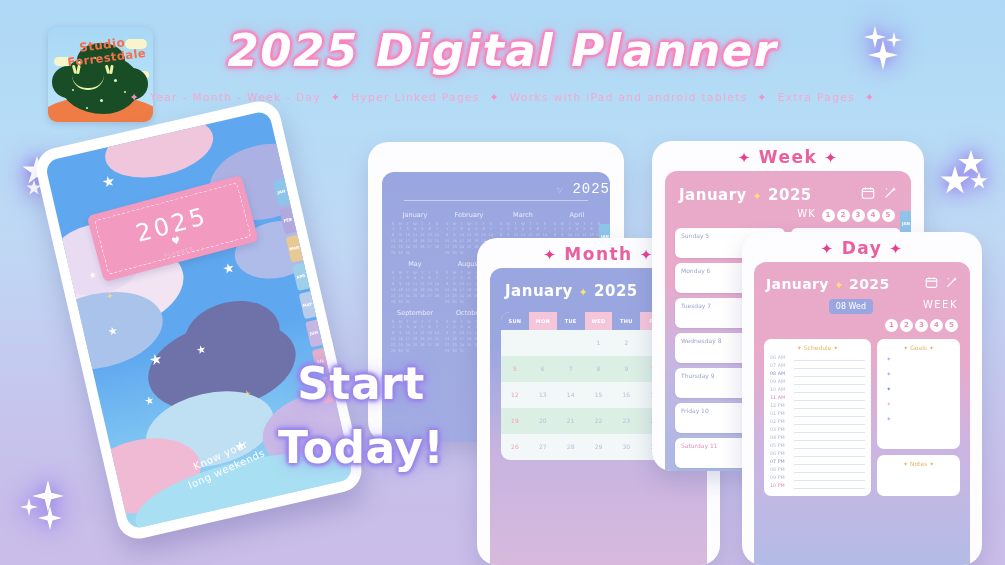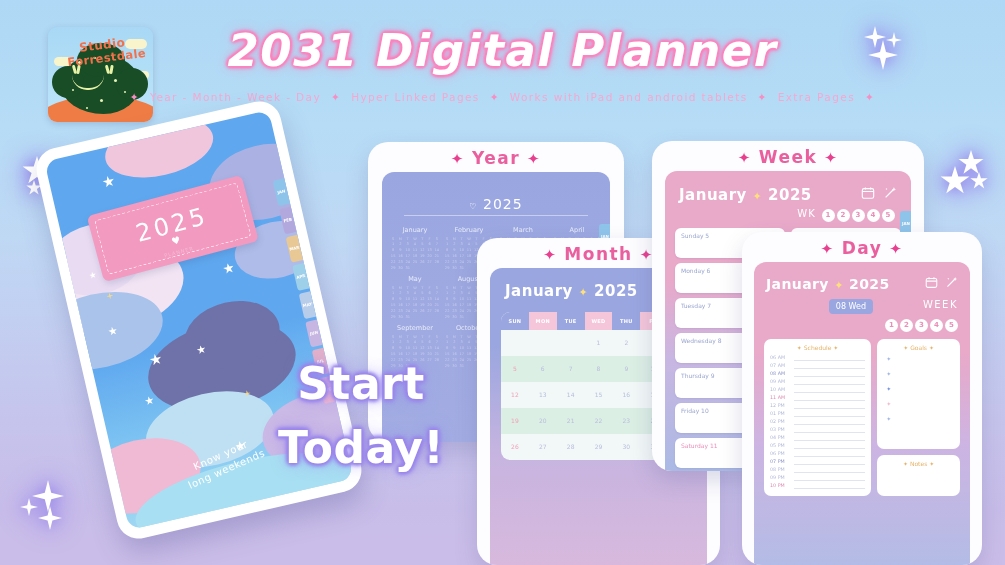--- a/index.html
+++ b/index.html
@@ -106,21 +106,21 @@
   .sidetabs{position:absolute;right:0;top:70px;width:12px;}
   .sidetabs b{display:block;height:26px;margin-bottom:3px;border-radius:3px 0 0 3px;
     font-size:4px;color:#fff;text-align:center;line-height:26px;}
 
   
   #year{left:368px;top:142px;width:256px;height:300px;}
   #year .screen{
     position:absolute;left:14px;top:30px;right:14px;bottom:0;border-radius:12px 12px 0 0;
     background:linear-gradient(180deg,#9aa6e0,#a3ade3);overflow:hidden;
   }
-  #year .ytitle{text-align:center;color:#fff;font-size:14px;padding-top:24px;letter-spacing:1px;}
+  #year .ytitle{text-align:right;color:#fff;font-size:14px;padding-top:9px;letter-spacing:1px;font-family:Liberation Mono, monospace;}
   .ygrid{display:grid;grid-template-columns:repeat(4,1fr);gap:4px;padding:10px 8px 0;}
   .ymon{color:#cdd4ef;font-size:6px;text-align:center;}
   .ymon b{display:block;color:#e8ecfa;font-size:6.5px;margin-bottom:3px;font-weight:normal;}
   .ydays{display:grid;grid-template-columns:repeat(7,1fr);gap:1px;}
   .ydays i{font-style:normal;font-size:3.6px;color:#c6cdec;line-height:5px;}
 
   
   #month{left:477px;top:238px;width:243px;height:327px;}
   #month .screen{
     position:absolute;left:13px;top:30px;right:13px;bottom:0;border-radius:12px 12px 0 0;
@@ -243,21 +243,21 @@
         <b></b>
         <b></b>
       </div>
     <div class="smile"></div>
     <div class="brand">
       <span>Studio</span>
       <span>Forrestdale</span>
     </div>
   </div>
 
-  <div class="headline">2031 Digital Planner</div>
+  <div class="headline">2025 Digital Planner</div>
 
   <div class="subline">
     <span class="sp">✦</span>
     <span>Year - Month - Week - Day</span>
     <span class="sp">✦</span>
     <span>Hyper Linked Pages</span>
     <span class="sp">✦</span>
     <span>Works with iPad and android tablets</span>
     <span class="sp">✦</span>
     <span>Extra Pages</span>
@@ -311,23 +311,20 @@
         <b style="background:#9fd0ea;">APR</b>
         <b style="background:#b8cdea;">MAY</b>
         <b style="background:#c8b6e2;">JUN</b>
         <b style="background:#e2b0c9;">JUL</b>
         <b style="background:#f0b8cf;">AUG</b>
       </div>
     </div>
   </div>
 
   <div class="tab" id="year">
-    <div class="label">
-      <span class="dsp">✦</span><span>Year</span><span class="dsp">✦</span>
-    </div>
     <div class="screen">
       <div class="ytitle">
         <span style="font-size:8px;">♡</span> <span>2025</span>
       </div>
       <div style="height:1px;background:rgba(255,255,255,.45);margin:3px 22px 0;"></div>
       <div class="ygrid" id="ygrid">
           <div class="ymon">
             <b>January</b>
             <div class="ydays">
               <i>S</i>

